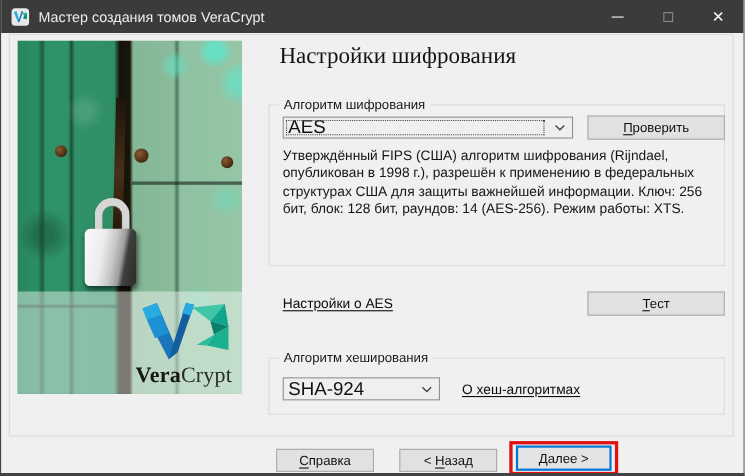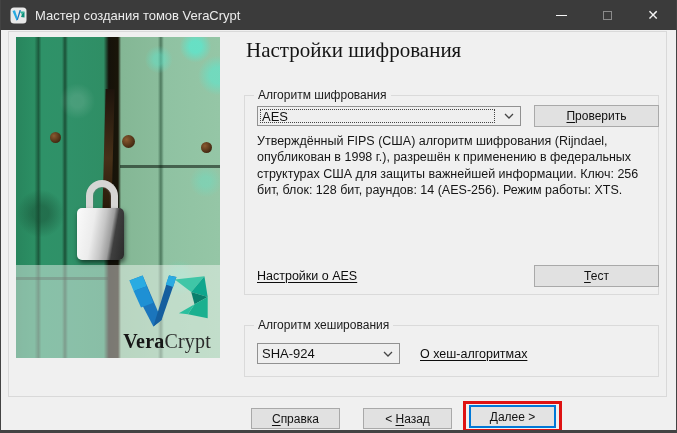--- a/index.html
+++ b/index.html
@@ -60,29 +60,29 @@
   .bolt.b3 { left:185px; top:105px; }
   .brand-band { position:absolute; left:0; right:0; bottom:0; height:93px;
                 background:rgba(252,252,250,.44);
                 display:flex; flex-direction:column; align-items:flex-end; justify-content:center;
                 padding-right:9px;font-family:Liberation Serif, serif; }
   .brand-logo { width:84px; height:56px; margin-bottom:2px; }
   .brand-text { font-size:20px; letter-spacing:.2px; color:#161616; line-height:1; }
   .brand-text b { font-weight:700; }
   .brand-text span { font-weight:400; color:#2b2b2b; }
   
-  .page-title { position:absolute; left:245px; top:8px; margin:0; font-family:"Liberation Serif", serif;
+  .page-title { position:absolute; left:253px; top:8px; margin:0; font-family:"Liberation Serif", serif;
                 font-size:21px; font-weight:400; color:#141414; }
   .groupbox { position:absolute; border:1px solid #dadada; }
   .groupbox .gb-label { position:absolute; top:-8px; left:9px; background:#f0f0f0; padding:0 4px;
                         font-size:12px; color:#1a1a1a; line-height:14px; }
-  .gb-enc { left:243px; top:65px; width:415px; height:200px; }
+  .gb-enc { left:243px; top:65px; width:415px; height:147px; }
   .gb-hash { left:243px; top:295px; width:415px; height:52px; }
   .combo { position:absolute; height:20px; background:#efefef; border:1px solid #919191;
-           display:flex; align-items:center; font-size:13px; color:#111; }
+           display:flex; align-items:center; font-size:17px; color:#111; }
   .combo .val { padding-left:4px; flex:1; }
   .combo .arrow { width:22px; height:100%; display:flex; align-items:center; justify-content:center; }
   .combo-enc { left:12px; top:10px; width:264px; }
   .combo-enc .focus-dots { position:absolute; left:2px; top:2px; bottom:2px; right:25px; border:1px dotted #444; }
   .combo-hash { left:12px; top:17px; width:143px; height:21px; }
   .btn { position:absolute; background:#e1e1e1; border:1px solid #a9a9a9; font-size:12px; color:#111;
          display:flex; align-items:center; justify-content:center;
          font-family:"Liberation Sans", sans-serif; padding:4px; }
   .btn u { text-underline-offset:2px; }
   .btn-verify { left:289px; top:9px;  width:125px; height:22px; }

